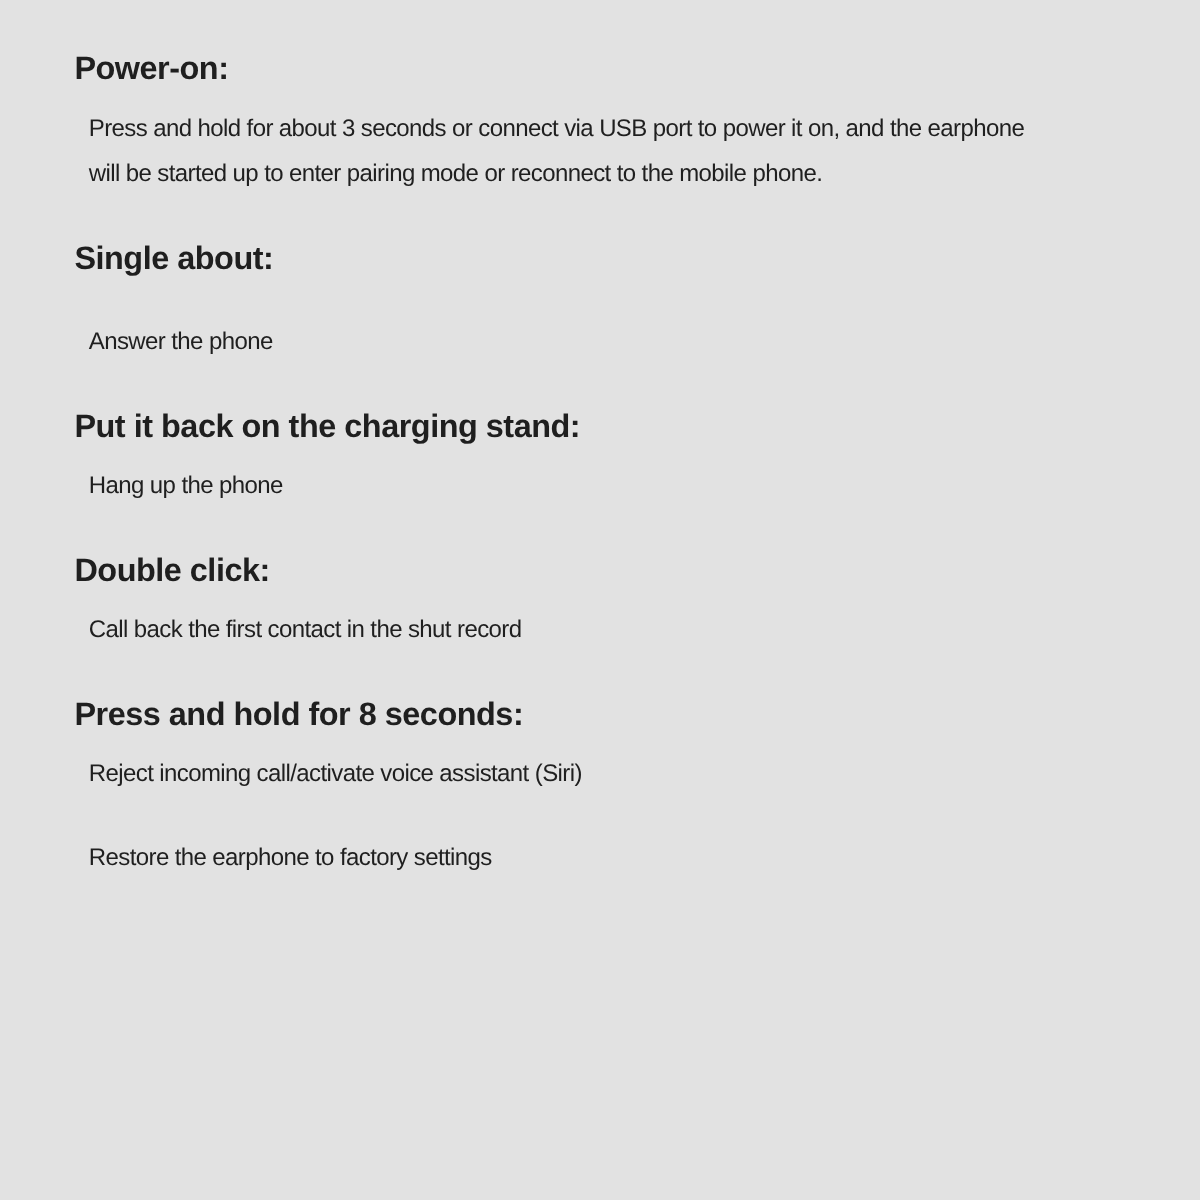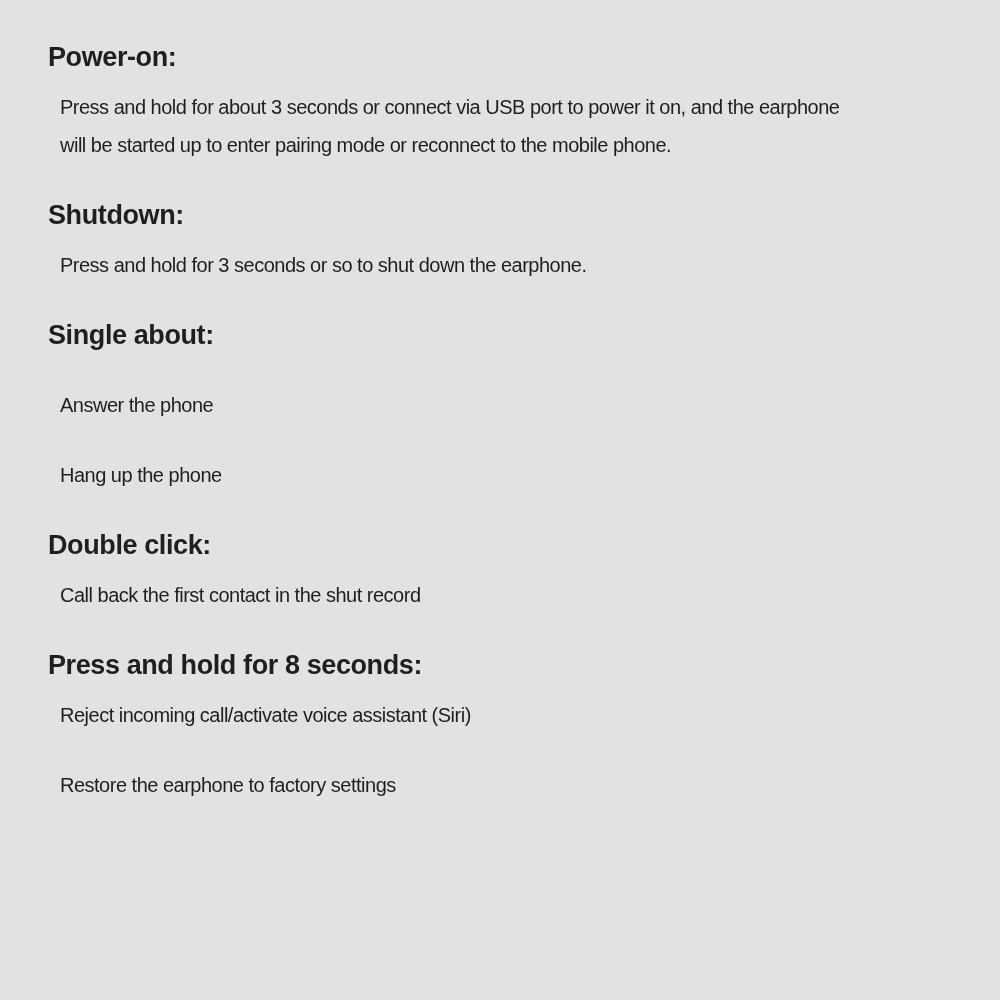--- a/index.html
+++ b/index.html
@@ -11,21 +11,21 @@
     height: 1000px;
     background: #e2e2e2;
     font-family: "Liberation Sans", "DejaVu Sans", sans-serif;
     color: #1f1f1f;
     overflow: hidden;
   }
   .page {
     box-sizing: border-box;
     width: 1000px;
     height: 863px;
-    padding: 38px 100px 20px 48px;
+    padding: 38px 100px 20px 62px;
   }
   .section {
     margin: 0 0 32px 0;
   }
   .section-heading {
     font-size: 27px;
     font-weight: bold;
     line-height: 38px;
     margin: 0 0 4px 0;
     letter-spacing: -0.4px;
@@ -42,34 +42,31 @@
 </head>
 <body>
 
 <div class="page">
 
   <div class="section">
     <h2 class="section-heading">Power-on:</h2>
     <p class="section-body">Press and hold for about 3 seconds or connect via USB port to power it on, and the earphone will be started up to enter pairing mode or reconnect to the mobile phone.</p>
   </div>
 
-  <div class="section">
-    <h2 class="section-heading">Shutdown:</h2>
-    <p class="section-body">Press and hold for 3 seconds or so to shut down the earphone.</p>
-  </div>
 
   <div class="section">
     <h2 class="section-heading">Single about:</h2>
   </div>
 
   <div class="section">
     <p class="section-body">Answer the phone</p>
   </div>
 
   <div class="section">
+    <h2 class="section-heading">Put it back on the charging stand:</h2>
     <p class="section-body">Hang up the phone</p>
   </div>
 
   <div class="section">
     <h2 class="section-heading">Double click:</h2>
     <p class="section-body">Call back the first contact in the shut record</p>
   </div>
 
   <div class="section">
     <h2 class="section-heading">Press and hold for 8 seconds:</h2>

